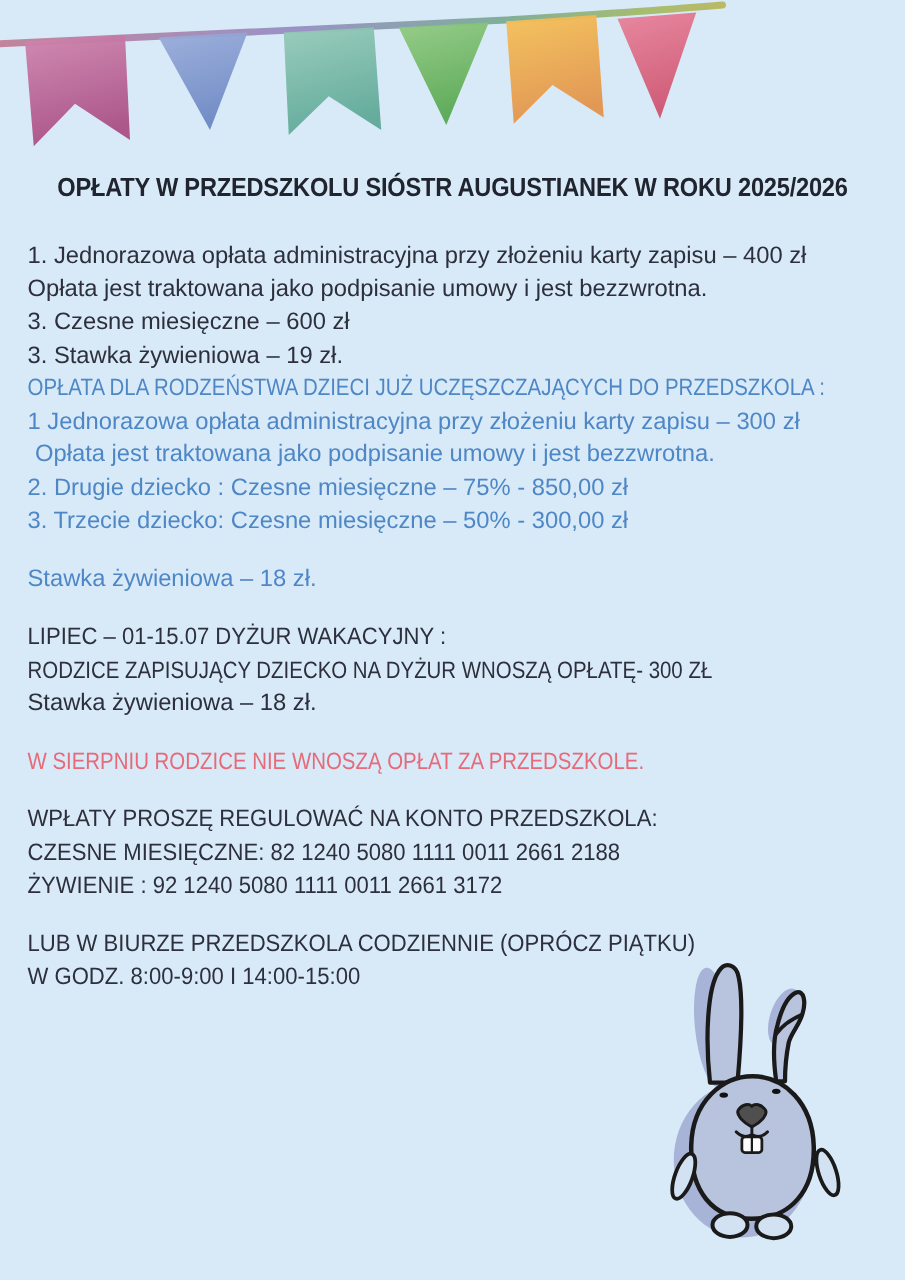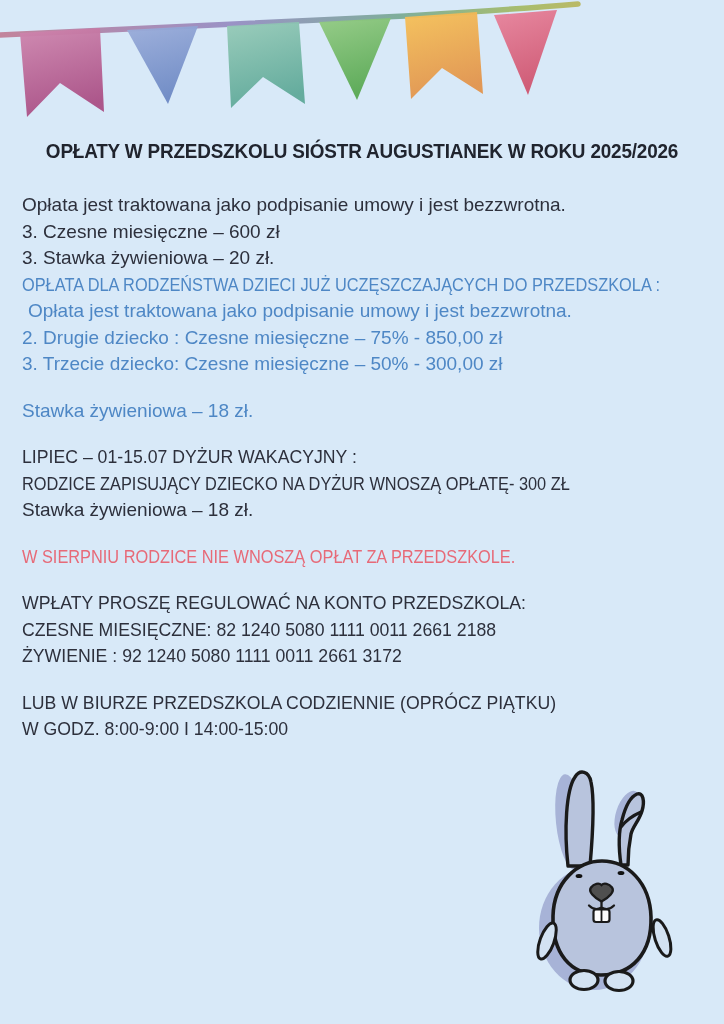--- a/index.html
+++ b/index.html
@@ -77,24 +77,26 @@
     <polygon points="127,30 198,26 168,104" fill="url(#g2)" opacity="0.95"></polygon>
     <polygon points="227,26 299,22 305,104 263,77 231,108" fill="url(#g3)" opacity="0.95"></polygon>
     <polygon points="319,22 391,18 357,100" fill="url(#g4)" opacity="0.95"></polygon>
     <polygon points="405,17 477,12 483,94 442,68 411,99" fill="url(#g5)" opacity="0.95"></polygon>
     <polygon points="494,15 557,10 528,95" fill="url(#g6)" opacity="0.95"></polygon>
   </svg>
 
   <h1 class="title">OPŁATY W PRZEDSZKOLU SIÓSTR AUGUSTIANEK W ROKU 2025/2026</h1>
 
   <div class="content">
+    <div class="ln dark">1. Jednorazowa opłata administracyjna przy złożeniu karty zapisu – 400 zł</div>
     <div class="ln dark">Opłata jest traktowana jako podpisanie umowy i jest bezzwrotna.</div>
     <div class="ln dark">3. Czesne miesięczne – 600 zł</div>
-    <div class="ln dark">3. Stawka żywieniowa – 20 zł.</div>
+    <div class="ln dark">3. Stawka żywieniowa – 19 zł.</div>
     <div class="ln blue caps">OPŁATA DLA RODZEŃSTWA DZIECI JUŻ UCZĘSZCZAJĄCYCH DO PRZEDSZKOLA :</div>
+    <div class="ln blue">1 Jednorazowa opłata administracyjna przy złożeniu karty zapisu – 300 zł</div>
     <div class="ln blue ind">Opłata jest traktowana jako podpisanie umowy i jest bezzwrotna.</div>
     <div class="ln blue">2. Drugie dziecko : Czesne miesięczne – 75% - 850,00 zł</div>
     <div class="ln blue">3. Trzecie dziecko: Czesne miesięczne – 50% - 300,00 zł</div>
     <div class="sp"></div>
     <div class="ln blue">Stawka żywieniowa – 18 zł.</div>
     <div class="sp"></div>
     <div class="ln dark caps2">LIPIEC – 01-15.07 DYŻUR WAKACYJNY :</div>
     <div class="ln dark caps">RODZICE ZAPISUJĄCY DZIECKO NA DYŻUR WNOSZĄ OPŁATĘ- 300 ZŁ</div>
     <div class="ln dark">Stawka żywieniowa – 18 zł.</div>
     <div class="sp"></div>

